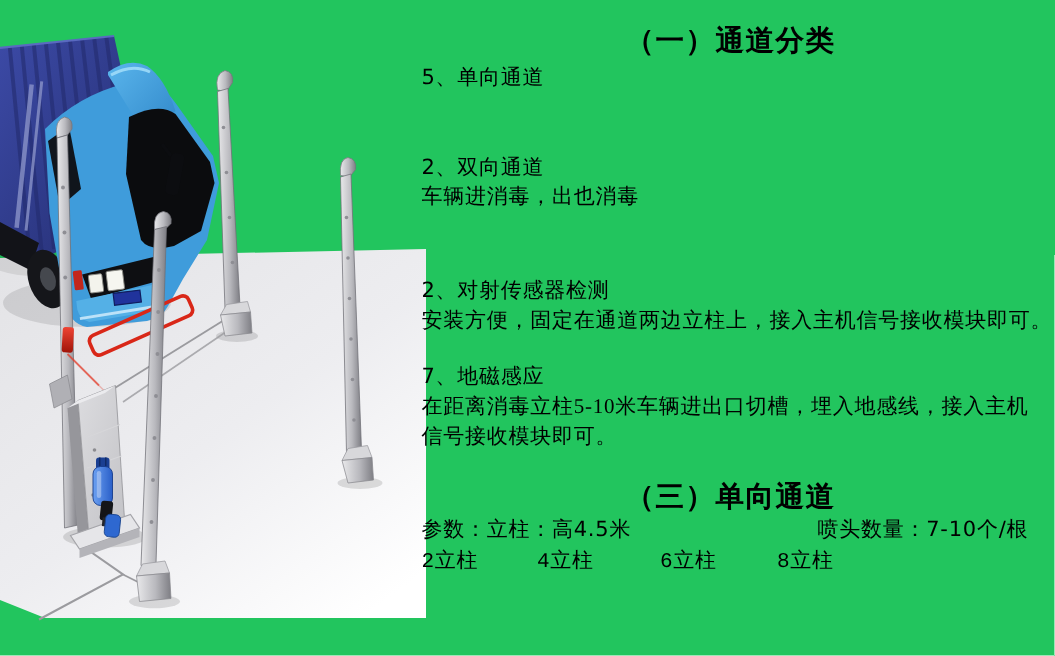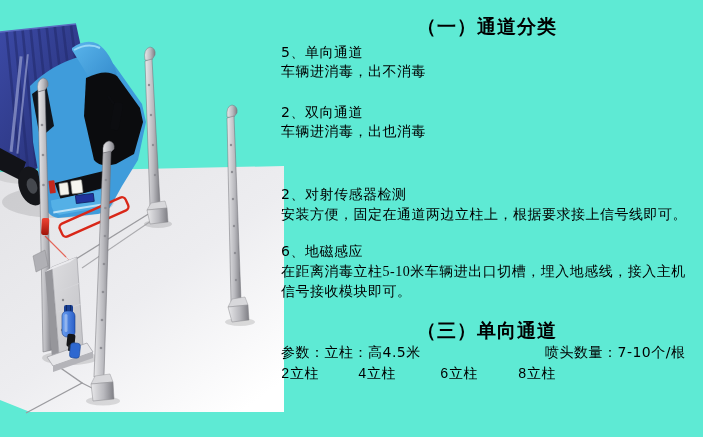--- a/index.html
+++ b/index.html
@@ -1,17 +1,17 @@
 <!DOCTYPE html>
 <html style="--floor: #e3e3e6; --container-blue: #303d90; --container-dark: #232c6e; --cab-blue: #3f9cdb; --roof-blue: #5ab5ec; --windshield: #0b0c0e; --pole-light: #e9e9eb; --pole-mid: #b9b9be; --pole-dark: #7e7e84; --red-accent: #d92718; --cabinet-gray: #c3c3c7; --bottle-blue: #2a5fc8; --wire-gray: #9b9b9f;"><head>
 <meta charset="utf-8">
 <style>
   html,body{margin:0;padding:0;background:#fff;}
   #stage{
-    position:relative;width:703px;height:437px;background:#5eead4;overflow:hidden;
+    position:relative;width:703px;height:437px;background:#22c55e;overflow:hidden;
     font-family:"DejaVu Sans","Liberation Sans",sans-serif;color:#000;
   }
   #illus{position:absolute;left:0;top:0;}
   .content{position:absolute;left:281px;top:0;width:412px;height:437px;}
   .sec-title{
     position:absolute;left:0;width:100%;text-align:center;
     font-size:19px;font-weight:bold;letter-spacing:1px;white-space:nowrap;
   }
   .tline{position:absolute;left:0;font-size:14px;letter-spacing:.5px;line-height:20px;white-space:nowrap;}
   .tpar {position:absolute;left:0;font-size:14px;letter-spacing:.5px;line-height:20px;width:412px;font-family:Liberation Serif, serif;}
@@ -221,27 +221,26 @@
         <rect x="69" y="345" width="4" height="6" fill="#24262b"></rect>
       </g>
       <rect x="70" y="343" width="10" height="15" rx="3" fill="#2e68d0" stroke="#1b458f" stroke-width="0.6" transform="rotate(6 75 350)"></rect>
     </g>
   </svg>
 
   <div class="content">
 
     <div class="sec-title" style="top:14px">（一）通道分类</div>
     <div class="tline" style="top:42px">5、单向通道</div>
-    <div class="tline" style="top:61px">车辆进消毒，出不消毒</div>
     <div class="tline" style="top:102px">2、双向通道</div>
     <div class="tline" style="top:121px">车辆进消毒，出也消毒</div>
 
     <div class="tline" style="top:184px">2、对射传感器检测</div>
-    <div class="tline" style="top:204px">安装方便，固定在通道两边立柱上，根据要求接上信号线即可。</div>
-    <div class="tline" style="top:241px">6、地磁感应</div>
+    <div class="tline" style="top:204px">安装方便，固定在通道两边立柱上，接入主机信号接收模块即可。</div>
+    <div class="tline" style="top:241px">7、地磁感应</div>
     <div class="tpar" style="top:262px">在距离消毒立柱5-10米车辆进出口切槽，埋入地感线，接入主机信号接收模块即可。</div>
 
     <div class="sec-title" style="top:318px">（三）单向通道</div>
     <div class="params">
       <span style="left:0">参数：立柱：高4.5米</span>
       <span style="left:264px">喷头数量：7-10个/根</span>
     </div>
     <div class="variants">
       <span style="left:0">2立柱</span>
       <span style="left:77px">4立柱</span>

